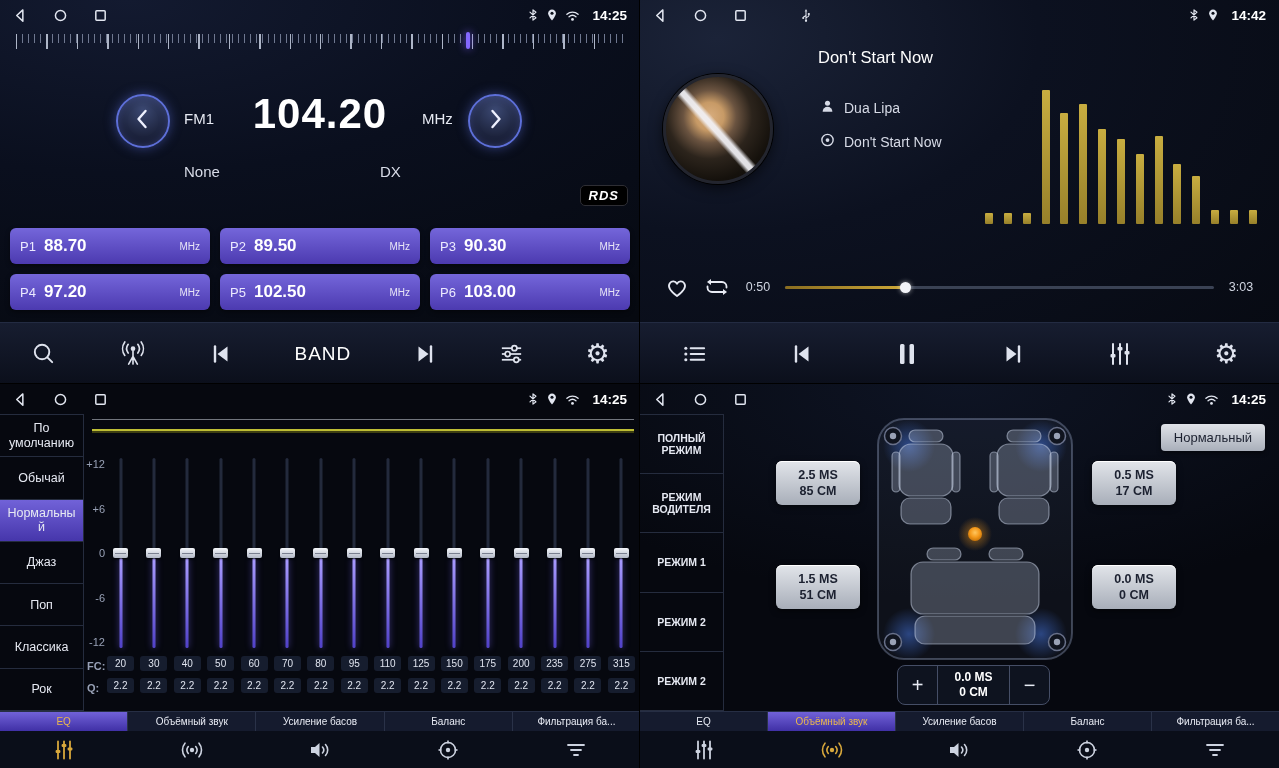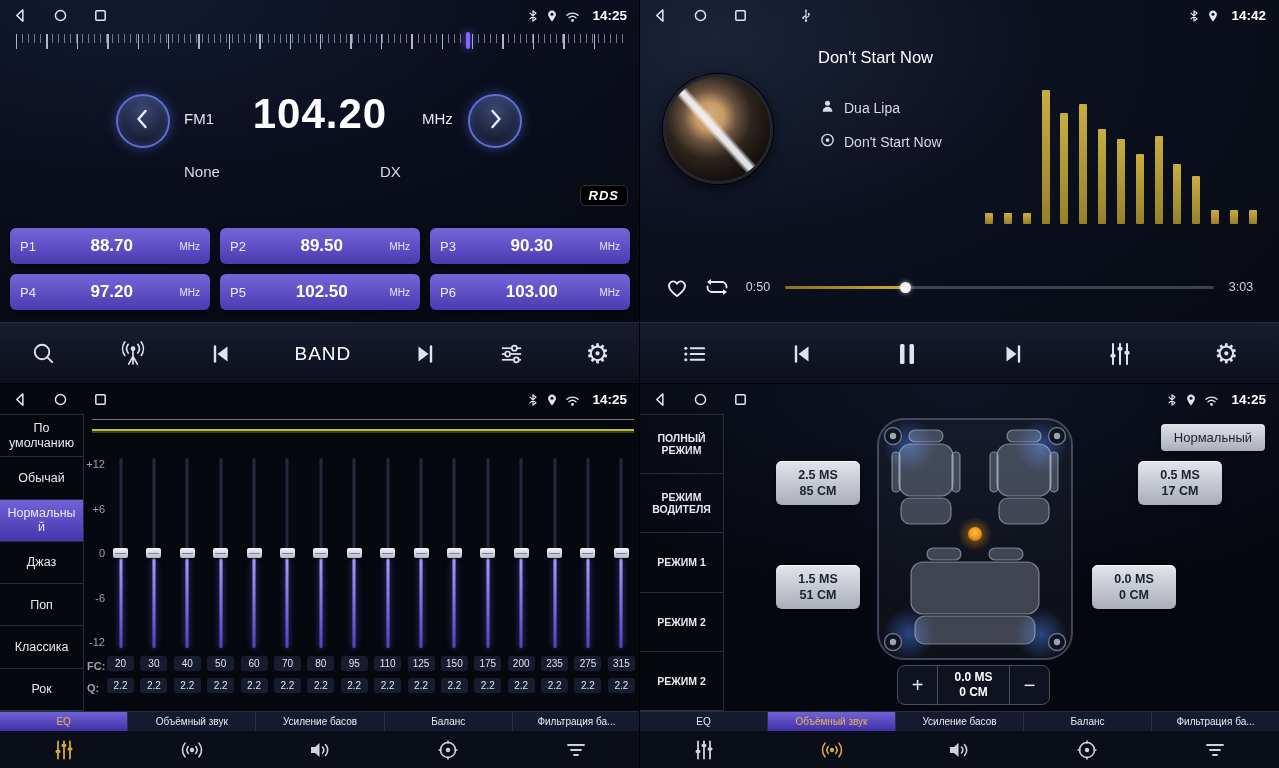--- a/index.html
+++ b/index.html
@@ -10,21 +10,21 @@
   .quad { position:relative; overflow:hidden; outline:1px solid #000; }
   #q-radio  { background:radial-gradient(140% 100% at 20% 0%, #131a30 0%, #0a0f1e 45%, #060910 100%); }
   #q-player { background:radial-gradient(120% 120% at 12% 10%, #1b2338 0%, #0c1120 42%, #070a12 100%); }
   #q-eq     { background:#06080f; }
   #q-stage  { background:radial-gradient(120% 90% at 50% 0%, #0e1424 0%, #06080f 62%); }
 
   
   .statusbar { height:30px; display:flex; align-items:center; justify-content:space-between;
     padding:0 13px; position:relative; z-index:6; }
   .sb-left { display:flex; align-items:center; gap:25px; color:#e2e6f0; }
-  .sb-right { display:flex; align-items:flex-end; gap:7px; color:#e2e6f0; }
+  .sb-right { display:flex; align-items:center; gap:7px; color:#e2e6f0; }
   .sb-time { font-size:13.5px; font-weight:bold; color:#fff; margin-left:5px; }
   .sbi { display:flex; align-items:center; }
   .sb-usb { margin-left:28px; }
 
   
   .freq-scale { position:absolute; left:16px; right:16px; top:34px; height:18px; }
   .ticks { position:absolute; top:0; left:0; right:0; }
   .ticks.minor { height:9px; background:repeating-linear-gradient(90deg,#6f7890 0,#6f7890 1px,transparent 1px,transparent 6px); }
   .ticks.major { height:15px; background:repeating-linear-gradient(90deg,#aeb6c8 0,#aeb6c8 1.5px,transparent 1.5px,transparent 30.4px); }
   .freq-pointer { position:absolute; top:-2px; width:4px; height:17px; background:#8468ff; border-radius:2px; box-shadow:0 0 8px #7a5cff; }
@@ -41,21 +41,21 @@
   .mode-none { position:absolute; left:184px; top:163px; font-size:15px; color:#d8dce8; }
   .mode-dx { position:absolute; left:380px; top:163px; font-size:15px; color:#d8dce8; }
   .rds-badge { position:absolute; right:12px; top:185px; background:#000; border:1px solid #2e2e34; border-radius:5px;
     padding:2px 8px; color:#fff; font-style:italic; font-weight:bold; font-size:13px; letter-spacing:1px; }
   .preset-grid { position:absolute; left:10px; right:10px; top:228px; display:grid;
     grid-template-columns:repeat(3,1fr); gap:10px; }
   .preset { height:36px; border-radius:6px; background:linear-gradient(180deg,#7466da 0%,#4c3ab0 100%);
     display:flex; align-items:center; padding:0 10px; color:#fff; cursor:pointer;
     box-shadow:0 2px 5px rgba(0,0,0,.45); }
   .p-label { font-size:13px; width:24px; color:#eceaff; }
-  .p-freq { flex:1; text-align:center; font-size:17px; font-weight:bold; }
+  .p-freq { flex:1; text-align:left; font-size:17px; font-weight:bold; }
   .p-unit { font-size:10px; opacity:.85; }
   .toolbar { position:absolute; left:0; right:0; bottom:0; height:62px;
     background:linear-gradient(180deg,#171d30 0%,#0b0f1b 100%); border-top:1px solid #232b42;
     display:flex; align-items:center; justify-content:space-around; color:#dfe3ee; }
   .tbi { display:flex; align-items:center; justify-content:center; cursor:pointer; }
   .gear { font-size:27px; line-height:1; color:#dfe3ee; font-family:"DejaVu Sans",sans-serif; }
   .band-btn { font-size:19px; letter-spacing:1px; color:#fff; background:none; border:none; cursor:pointer;
     font-family:inherit; }
 
   
@@ -123,21 +123,21 @@
   
   .stage-main { position:absolute; left:84px; right:0; top:30px; bottom:57px; }
   .chip { position:absolute; right:14px; top:10px; background:linear-gradient(180deg,#dfe2e8,#a9afba);
     color:#1c2130; border:none; border-radius:4px; padding:6px 13px; font-size:13px; cursor:pointer;
     box-shadow:0 2px 4px rgba(0,0,0,.5); font-family:inherit; }
   .car { position:absolute; left:151px; top:2px; }
   .badge { position:absolute; width:84px; height:44px; border-radius:6px; cursor:pointer;
     background:linear-gradient(180deg,#e2e5ea,#a8aeb9); box-shadow:0 2px 6px rgba(0,0,0,.55), inset 0 1px 0 #fff;
     color:#1c2130; display:flex; flex-direction:column; align-items:center; justify-content:center;
     font-size:12.5px; font-weight:bold; line-height:1.3; }
-  .badge.fl { left:52px; top:47px; } .badge.fr { left:368px; top:47px;margin-left:46px; }
+  .badge.fl { left:52px; top:47px; } .badge.fr { left:368px; top:47px; }
   .badge.rl { left:52px; top:151px; } .badge.rr { left:368px; top:151px; }
   .delay-adjust { position:absolute; left:173px; top:251px; width:153px; height:40px;
     background:rgba(16,21,34,.85); border:1px solid #454e66; border-radius:8px; display:flex; align-items:stretch; }
   .adj { width:40px; background:none; border:none; color:#e8ebf4; font-size:20px; cursor:pointer; font-family:inherit; }
   .adj.plus { border-right:1px solid #454e66; }
   .adj.minus { border-left:1px solid #454e66; }
   .adj-read { flex:1; display:flex; flex-direction:column; align-items:center; justify-content:center;
     color:#fff; font-size:12px; font-weight:bold; line-height:1.25; }
 </style>
 </head>

